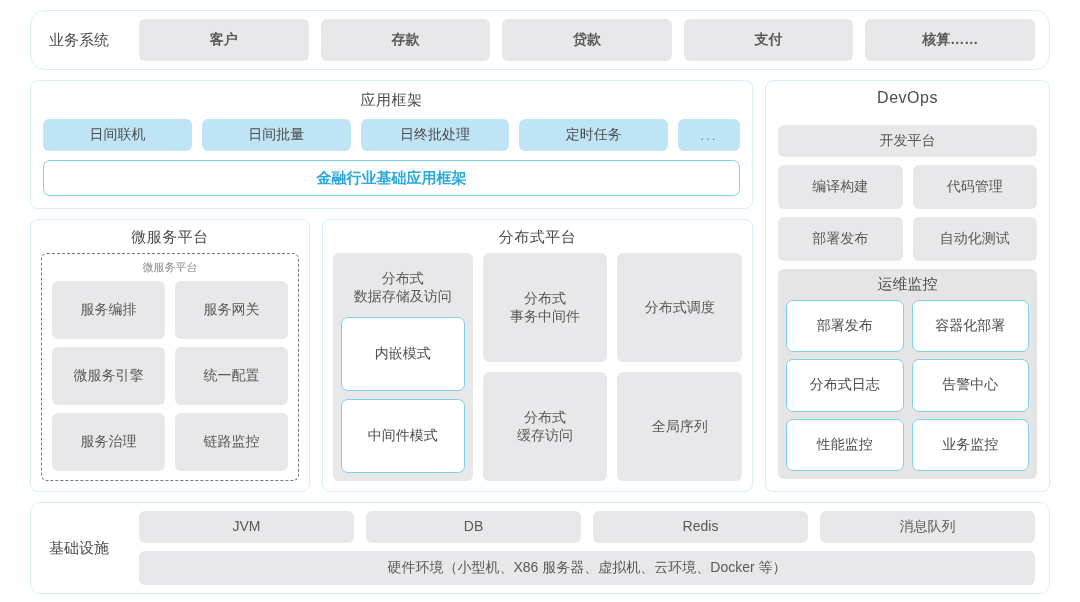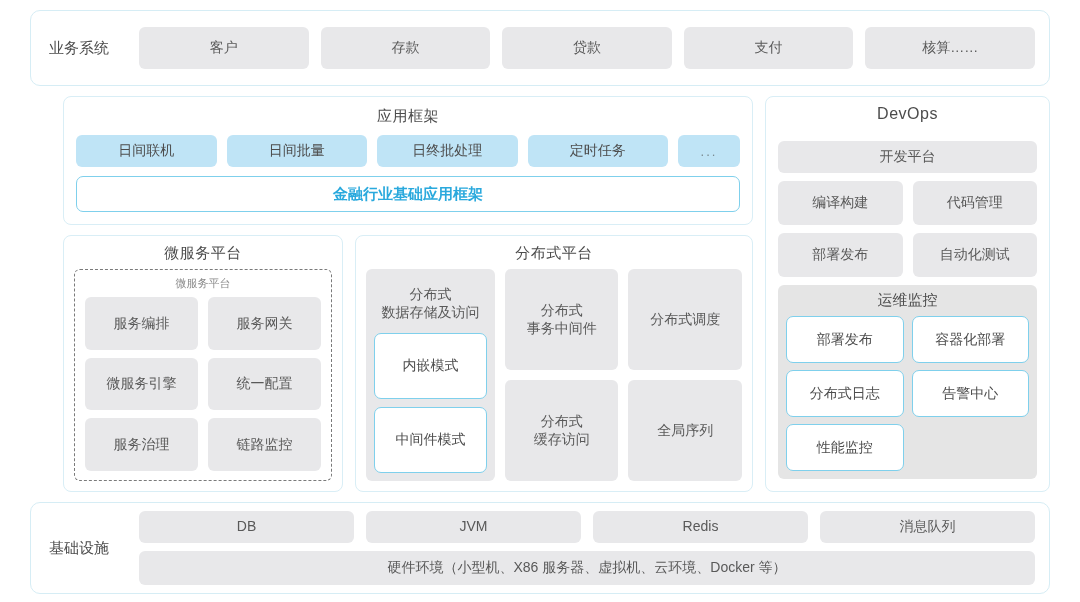--- a/index.html
+++ b/index.html
@@ -75,58 +75,59 @@
     display: flex;
     align-items: center;
     justify-content: center;
     font-size: 14px;
     color: #4d4d4d;
     box-sizing: border-box;
   }
 
   
   .biz-row {
-    height: 76px;
+    height: 60px;
     display: flex;
     align-items: center;
     padding: 0 14px 0 0;
     gap: 12px;
     flex: 0 0 auto;
+    border-radius: 15px;
   }
   .side-label {
     width: 96px;
     min-width: 96px;
     text-align: center;
     font-size: 15px;
     color: #4c4c4c;
   }
   .biz-items {
     display: flex;
     flex: 1;
     gap: 12px;
+    font-weight: bold;
   }
   .biz-items .gray-box {
     flex: 1;
     height: 42px;
   }
 
   
   .mid {
     flex: 1 1 auto;
     display: flex;
     gap: 12px;
     min-height: 0;
   }
   .mid-left {
     flex: 1 1 auto;
     display: flex;
     flex-direction: column;
     gap: 10px;
     min-width: 0;
-    margin-left: 33px;
   }
   .mid-right {
     width: 285px;
     min-width: 285px;
     display: flex;
     flex-direction: column;
   }
 
   
   .appfw {
@@ -415,33 +416,34 @@
           <div class="gray-box">自动化测试</div>
         </div>
         <div class="ops-panel">
           <div class="ops-title">运维监控</div>
           <div class="ops-grid">
             <div class="white-outline-box">部署发布</div>
             <div class="white-outline-box">容器化部署</div>
             <div class="white-outline-box">分布式日志</div>
             <div class="white-outline-box">告警中心</div>
             <div class="white-outline-box">性能监控</div>
+            <div class="white-outline-box">业务监控</div>
           </div>
         </div>
       </div>
     </div>
 
   </div>
 
   <div class="outer-card infra-row">
     <div class="side-label">基础设施</div>
     <div class="infra-body">
       <div class="infra-top">
+        <div class="gray-box">JVM</div>
         <div class="gray-box">DB</div>
-        <div class="gray-box">JVM</div>
         <div class="gray-box">Redis</div>
         <div class="gray-box">消息队列</div>
       </div>
       <div class="infra-bottom">
         <div class="gray-box">硬件环境（小型机、X86 服务器、虚拟机、云环境、Docker 等）</div>
       </div>
     </div>
   </div>
 
 </div>

